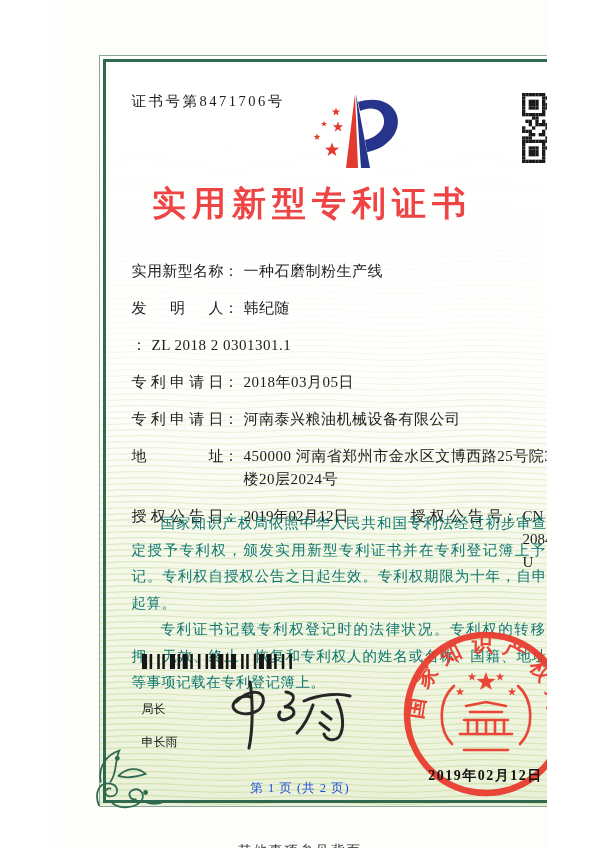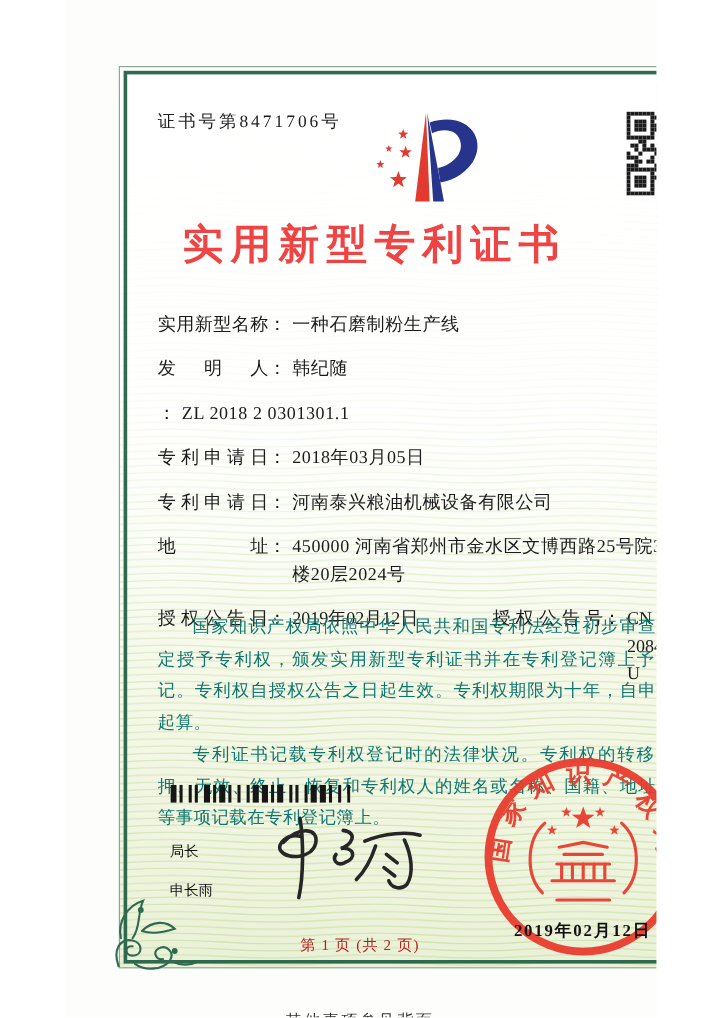--- a/index.html
+++ b/index.html
@@ -42,21 +42,21 @@
     color:#0f766e; text-align:justify; letter-spacing:.4px; }
   .paras p { text-indent:2em; }
 
   
   .barcode { position:absolute; left:88px; top:654px; width:150px; height:15px; }
   .signer { position:absolute; left:88px; top:693px; font-size:12px; line-height:33px; color:#141414; }
   .signature { position:absolute; left:146px; top:660px; width:200px; height:104px; }
   .seal { position:absolute; left:344px; top:626px; width:176px; height:176px; opacity:.93; }
   .seal-date { position:absolute; left:348px; top:767px; width:168px; text-align:center;
     font-size:14px; font-weight:700; letter-spacing:1.5px; color:#121212; }
-  .page-note { position:absolute; left:0; right:0; top:780px; text-align:center; font-size:12.5px; color:#b91c1c; letter-spacing:1px; }
+  .page-note { position:absolute; left:0; right:0; top:780px; text-align:center; font-size:12.5px; color:#1d4ed8; letter-spacing:1px; }
   .footer-note { position:absolute; left:0; right:0; top:818px; text-align:center; font-size:13.5px; color:#333; letter-spacing:2px;margin-top:24px; }
 </style>
 </head>
 <body>
 
 <div class="page">
 
   <div class="bg-tint"></div>
   <svg class="texture" viewBox="0 0 510 750" preserveAspectRatio="none">
     <defs>

